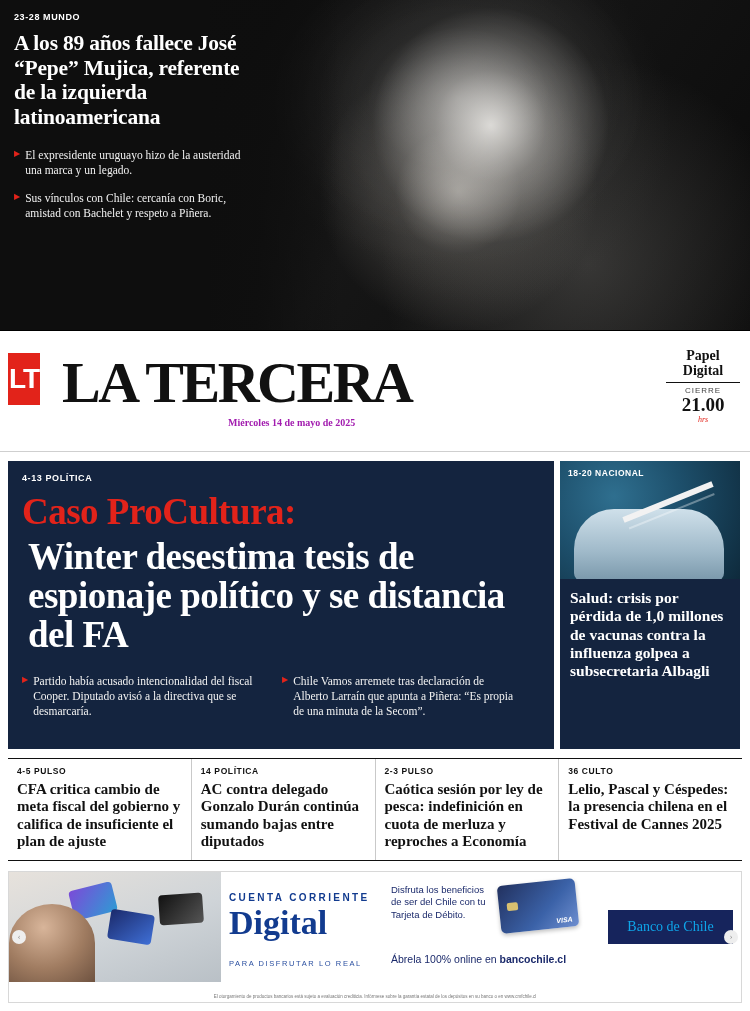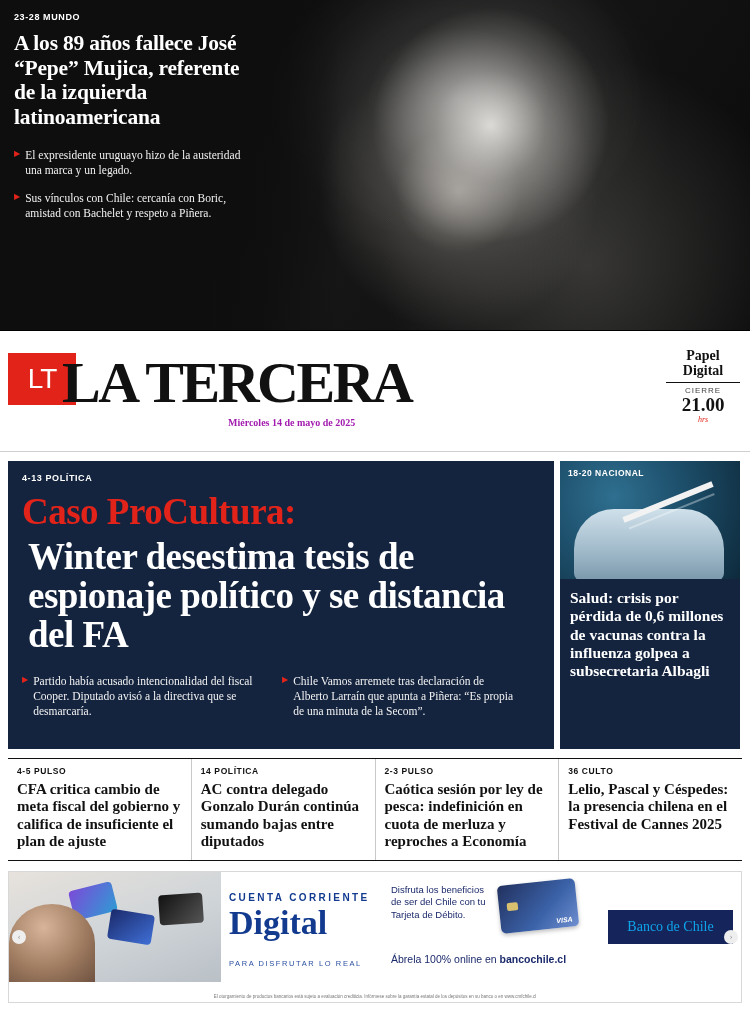--- a/index.html
+++ b/index.html
@@ -105,26 +105,26 @@
     position: relative;
     height: 120px;
     border-top: 1px solid #000;
     border-bottom: 1px solid #cfcfcf;
     background: #fff;
   }
   .lt-mark {
     position: absolute;
     left: 8px;
     top: 22px;
-    width: 68px;
+    width: 32px;
     height: 52px;
     background: #e2231a;
     color: #fff;
     font-family: "Liberation Sans", sans-serif;
-    font-weight: normal;
+    font-weight: bold;
     font-size: 28px;
     letter-spacing: -1px;
     display: flex;
     align-items: center;
     justify-content: center;
   }
   .lt-word {
     position: absolute;
     left: 62px;
     top: 18px;
@@ -447,21 +447,21 @@
         <div class="bullet-item">
           <span class="tri">▶</span>
           <span>Chile Vamos arremete tras declaración de Alberto Larraín que apunta a Piñera: “Es propia de una minuta de la Secom”.</span>
         </div>
       </div>
     </div>
 
     <div class="main-right">
       <div class="mr-photo"></div>
       <div class="mr-kicker">18-20 NACIONAL</div>
-      <div class="mr-text">Salud: crisis por pérdida de 0,6 millones de vacunas contra la influenza golpea a subsecretaria Albagli</div>
+      <div class="mr-text">Salud: crisis por pérdida de 1,0 millones de vacunas contra la influenza golpea a subsecretaria Albagli</div>
     </div>
   </div>
 
   <div class="briefs">
     <div class="brief">
       <div class="kicker">4-5 PULSO</div>
       <h3>CFA critica cambio de meta fiscal del gobierno y califica de insuficiente el plan de ajuste</h3>
     </div>
     <div class="brief">
       <div class="kicker">14 POLÍTICA</div>

